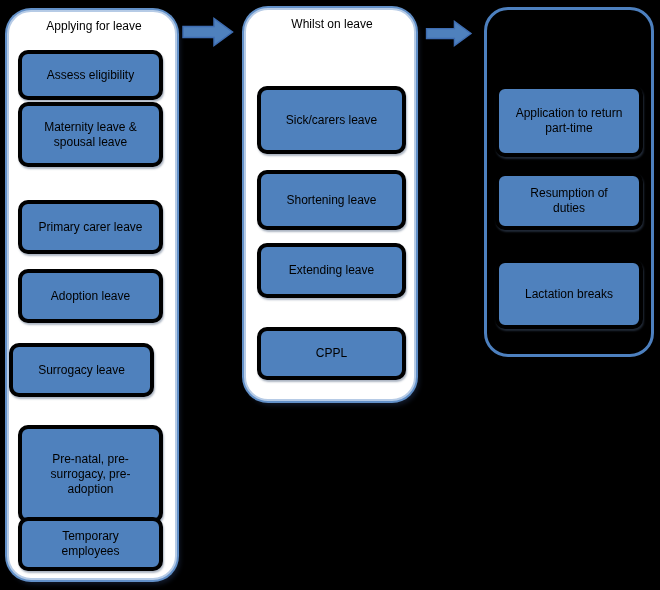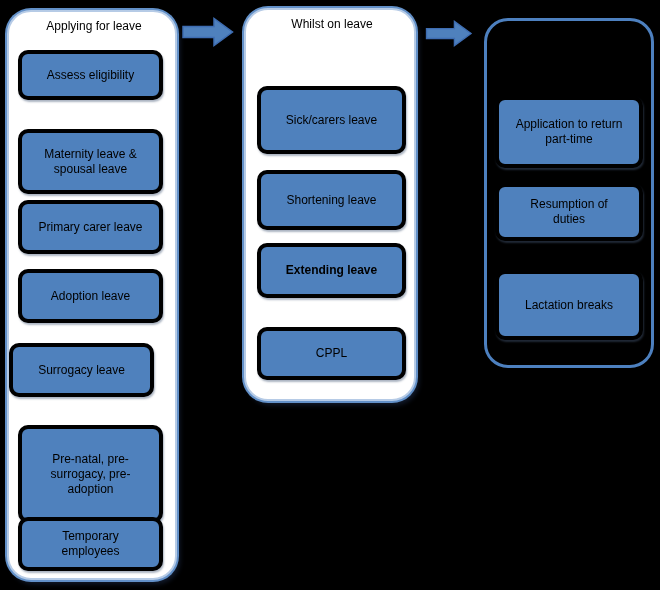--- a/index.html
+++ b/index.html
@@ -25,21 +25,20 @@
     background: #ffffff;
     border: 2px solid #b6cbe6;
     box-shadow: 0 0 0 2px #6290c8, 3px 4px 5px rgba(40,60,100,0.45);
   }
   #panel1 { left: 7px;   top: 10px; width: 170px; height: 570px; }
   #panel2 { left: 244px; top: 8px;  width: 172px; height: 393px; }
   #panel3 {
     left: 484px; top: 7px; width: 170px; height: 350px;
     background: transparent;
     border: 3px solid #4d80bf;
-    margin-top: 11px;
   }
   .panel-title {
     position: absolute;
     top: 6px;
     left: 4px;
     right: 0;
     text-align: center;
     font-size: 12px;
     line-height: 16px;
     color: #000000;
@@ -56,30 +55,30 @@
     justify-content: center;
     text-align: center;
     white-space: pre-line;
     font-size: 12px;
     line-height: 15px;
     color: #000000;
     padding: 2px 6px;
   }
   
   .c1-b1 { left: 9px;  top: 38px;  width: 145px; height: 50px; }
-  .c1-b2 { left: 9px;  top: 117px; width: 145px; height: 65px; }
+  .c1-b2 { left: 9px;  top: 90px; width: 145px; height: 65px; }
   .c1-b3 { left: 9px;  top: 188px; width: 145px; height: 54px; }
   .c1-b4 { left: 9px;  top: 257px; width: 145px; height: 54px; }
   .c1-b5 { left: 0;  top: 331px; width: 145px; height: 54px; }
   .c1-b6 { left: 9px;  top: 413px; width: 145px; height: 98px; }
   .c1-b7 { left: 9px;  top: 505px; width: 145px; height: 54px; }
   
   .c2-b1 { left: 11px; top: 76px;  width: 149px; height: 68px; }
   .c2-b2 { left: 11px; top: 160px; width: 149px; height: 60px; }
-  .c2-b3 { left: 11px; top: 233px; width: 149px; height: 55px; font-weight: bold; }
+  .c2-b3 { left: 11px; top: 233px; width: 149px; height: 55px; }
   .c2-b4 { left: 11px; top: 317px; width: 149px; height: 53px; }
   
   .c3-b1 { left: 8px;  top: 75px;  width: 148px; height: 72px; }
   .c3-b2 { left: 8px;  top: 162px; width: 148px; height: 58px; }
   .c3-b3 { left: 8px;  top: 249px; width: 148px; height: 70px; }
   
   .flow-arrow { position: absolute; }
   #arrow1 { left: 182px; top: 17px; }
   #arrow2 { left: 424px; top: 20px; }
 </style>

